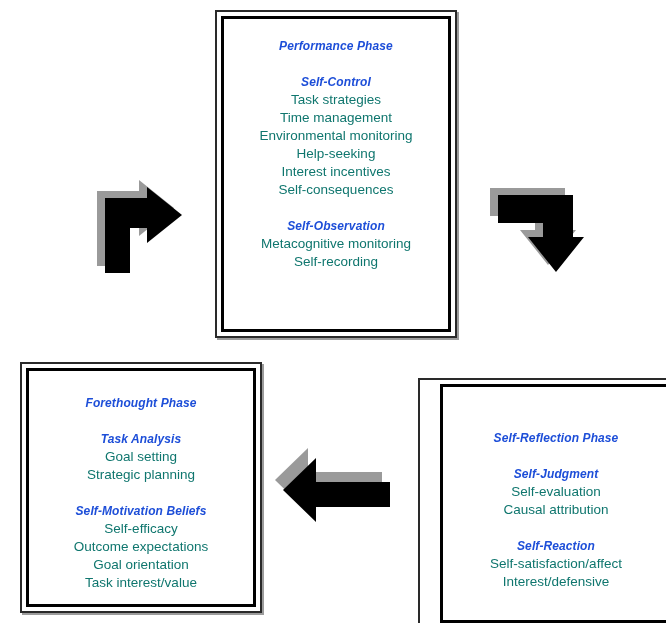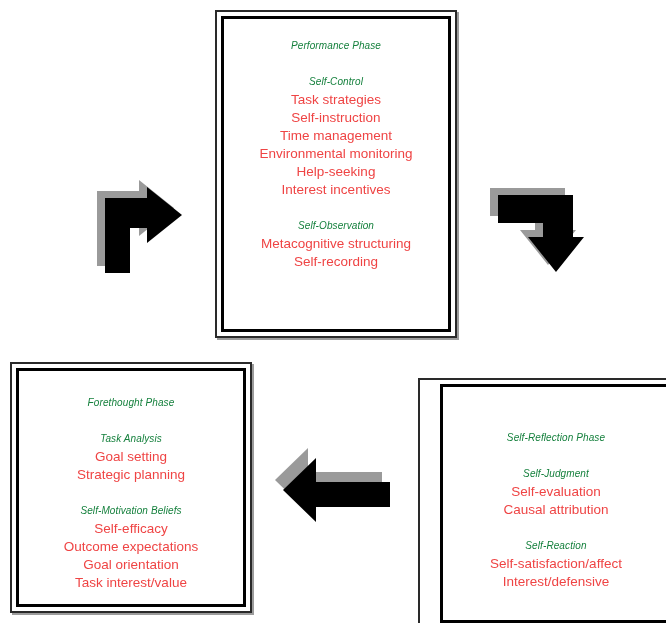--- a/index.html
+++ b/index.html
@@ -13,52 +13,52 @@
     box-shadow:2px 2px 0 #9c9c9c;
   }
   .box-inner{
     box-sizing:border-box;width:100%;height:100%;
     border:3px solid #000000;text-align:center;background:#ffffff;
   }
   .pad-performance{padding-top:18px;}
   .pad-forethought{padding-top:23px;}
   .pad-reflection{padding-top:42px;}
   .bt,.hd{
-    font-weight:normal;font-style:italic;font-size:10px;line-height:18px;color:#15803d;
+    font-weight:bold;font-style:italic;font-size:12px;line-height:18px;color:#1d4ed8;
     letter-spacing:0.1px;
   }
-  .ln{font-size:13.5px;line-height:18px;color:#ef4444;}
+  .ln{font-size:13.5px;line-height:18px;color:#0f766e;}
   .gap{height:18px;}
   .arrow{position:absolute;}
   .arrow svg{display:block;}
 </style>
 </head>
 <body>
 
 <div class="stage">
 
   <div class="box" style="left:215px;top:10px;width:242px;height:328px;">
     <div class="box-inner pad-performance">
       <div class="bt">Performance Phase</div>
       <div class="gap"></div>
       <div class="hd">Self-Control</div>
       <div class="ln">Task strategies</div>
-      <div class="ln">Self-instruction</div>
       <div class="ln">Time management</div>
       <div class="ln">Environmental monitoring</div>
       <div class="ln">Help-seeking</div>
       <div class="ln">Interest incentives</div>
+      <div class="ln">Self-consequences</div>
       <div class="gap"></div>
       <div class="hd">Self-Observation</div>
-      <div class="ln">Metacognitive structuring</div>
+      <div class="ln">Metacognitive monitoring</div>
       <div class="ln">Self-recording</div>
     </div>
   </div>
 
-  <div class="box" style="left:10px;top:362px;width:242px;height:251px;">
+  <div class="box" style="left:20px;top:362px;width:242px;height:251px;">
     <div class="box-inner pad-forethought">
       <div class="bt">Forethought Phase</div>
       <div class="gap"></div>
       <div class="hd">Task Analysis</div>
       <div class="ln">Goal setting</div>
       <div class="ln">Strategic planning</div>
       <div class="gap"></div>
       <div class="hd">Self-Motivation Beliefs</div>
       <div class="ln">Self-efficacy</div>
       <div class="ln">Outcome expectations</div>

